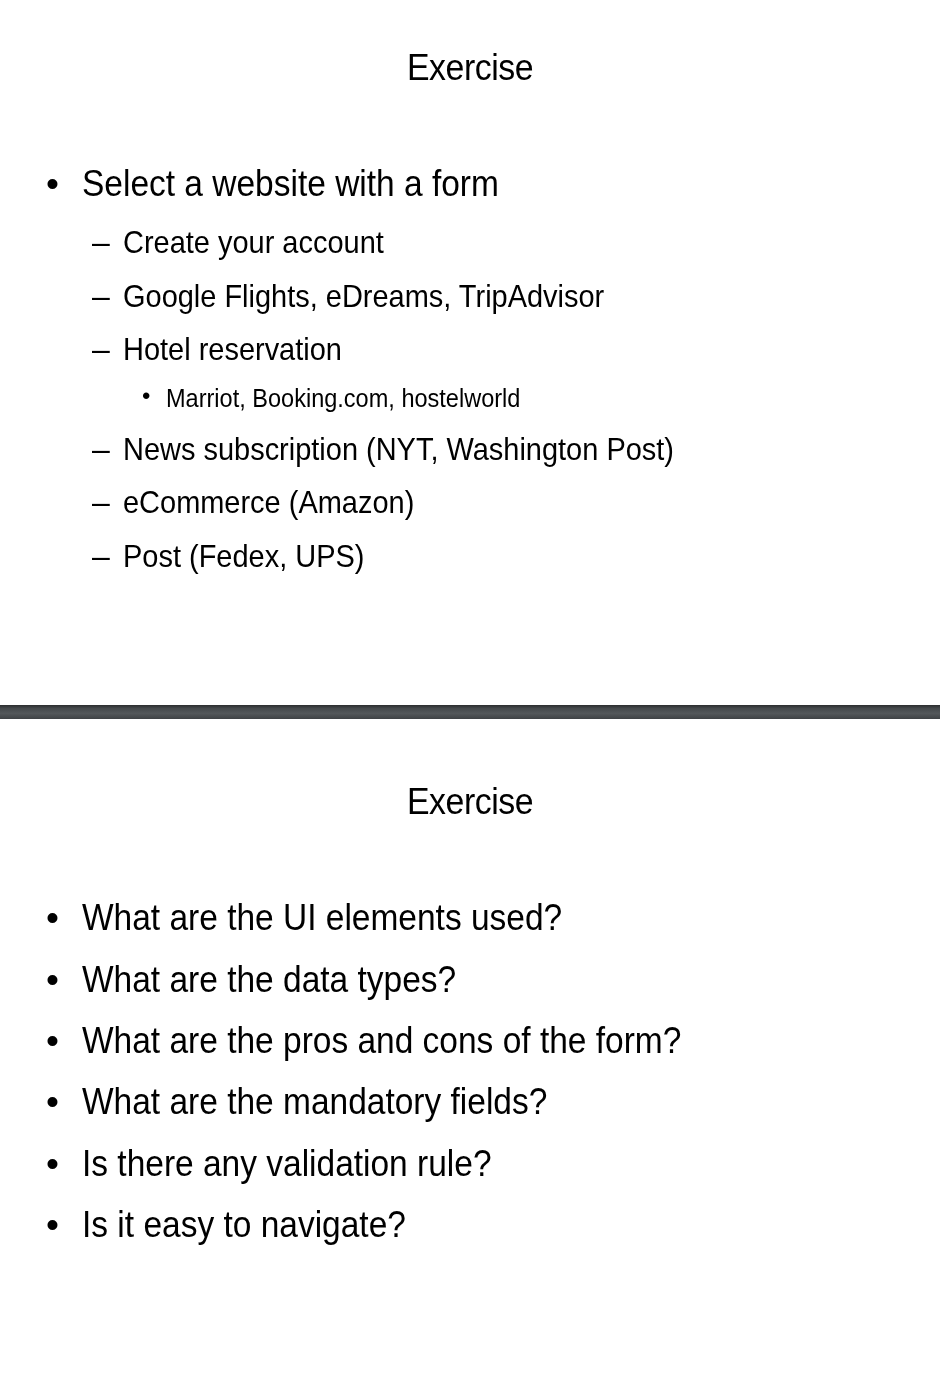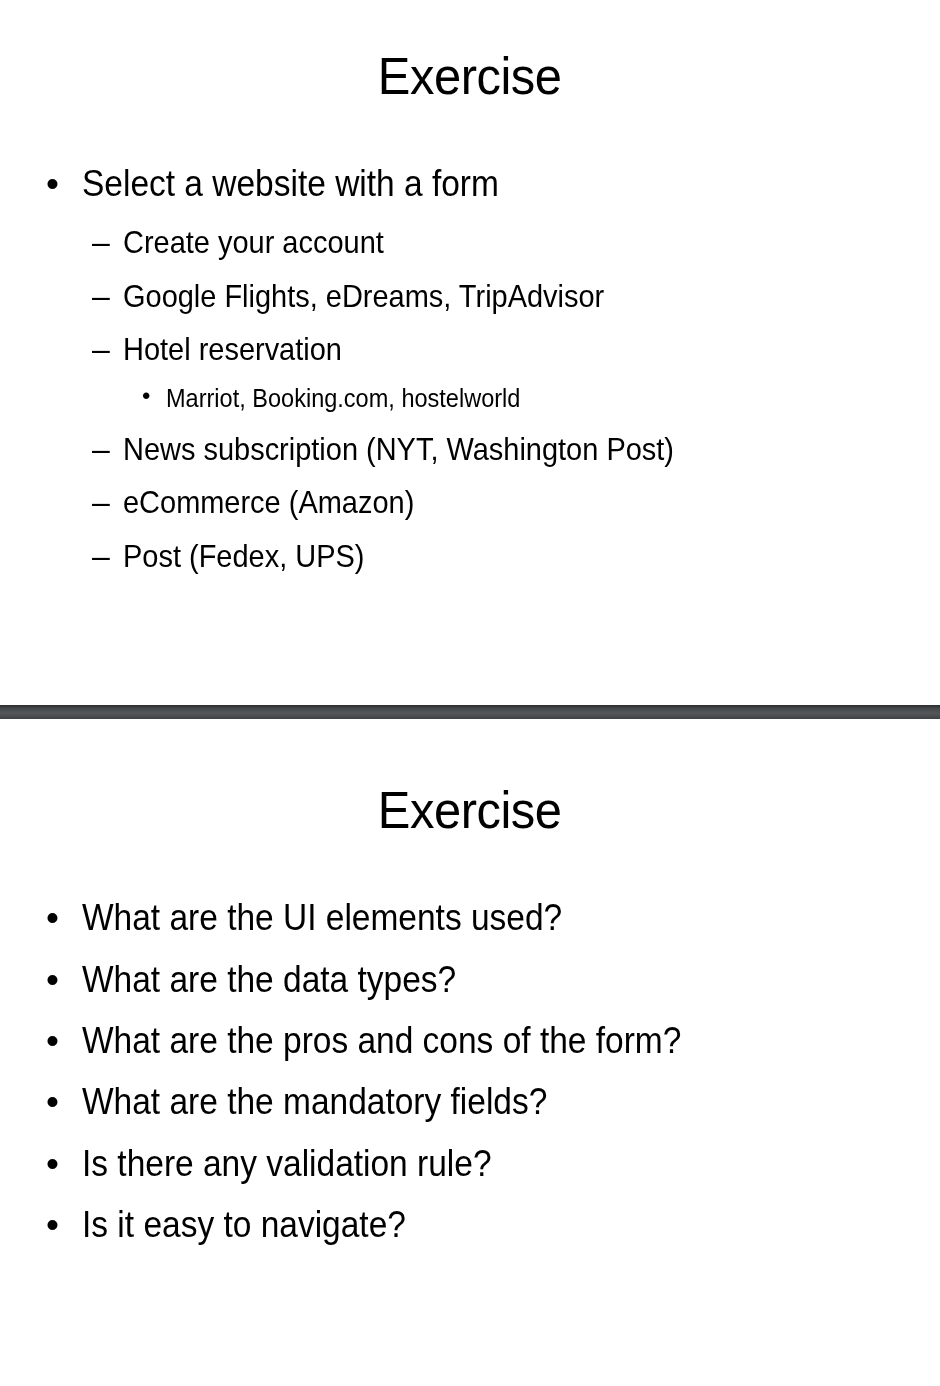--- a/index.html
+++ b/index.html
@@ -10,21 +10,21 @@
     }
     .slide { position: absolute; left: 0; width: 940px; background: #fff; }
     #slide-1 { top: 0; height: 705px; }
     #slide-2 { top: 719px; height: 667px; }
     .separator {
       position: absolute; left: 0; top: 705px; width: 940px; height: 14px;
       background: linear-gradient(to bottom, #2b2d2f 0%, #45494c 25%, #53575a 60%, #3f4245 100%);
     }
     .title {
       position: absolute; left: 0; width: 940px; text-align: center;
-      font-size: 52px; line-height: 1; letter-spacing: -0.5px;
+      font-size: 36px; line-height: 1; letter-spacing: -0.5px;
     }
     .title span { display: inline-block; transform: scaleX(0.94); }
     .line { position: absolute; white-space: nowrap; line-height: 1; }
     .line .txt { display: inline-block; transform-origin: left center; }
     .l1 { font-size: 37px; }
     .l1 .mark { position: absolute; left: -36px; top: 0; font-size: 37px; }
     .l1 .txt { transform: scaleX(0.905); }
     .l2 { font-size: 32px; }
     .l2 .mark { position: absolute; left: -31px; top: 0; }
     .l2 .txt { transform: scaleX(0.905); }

